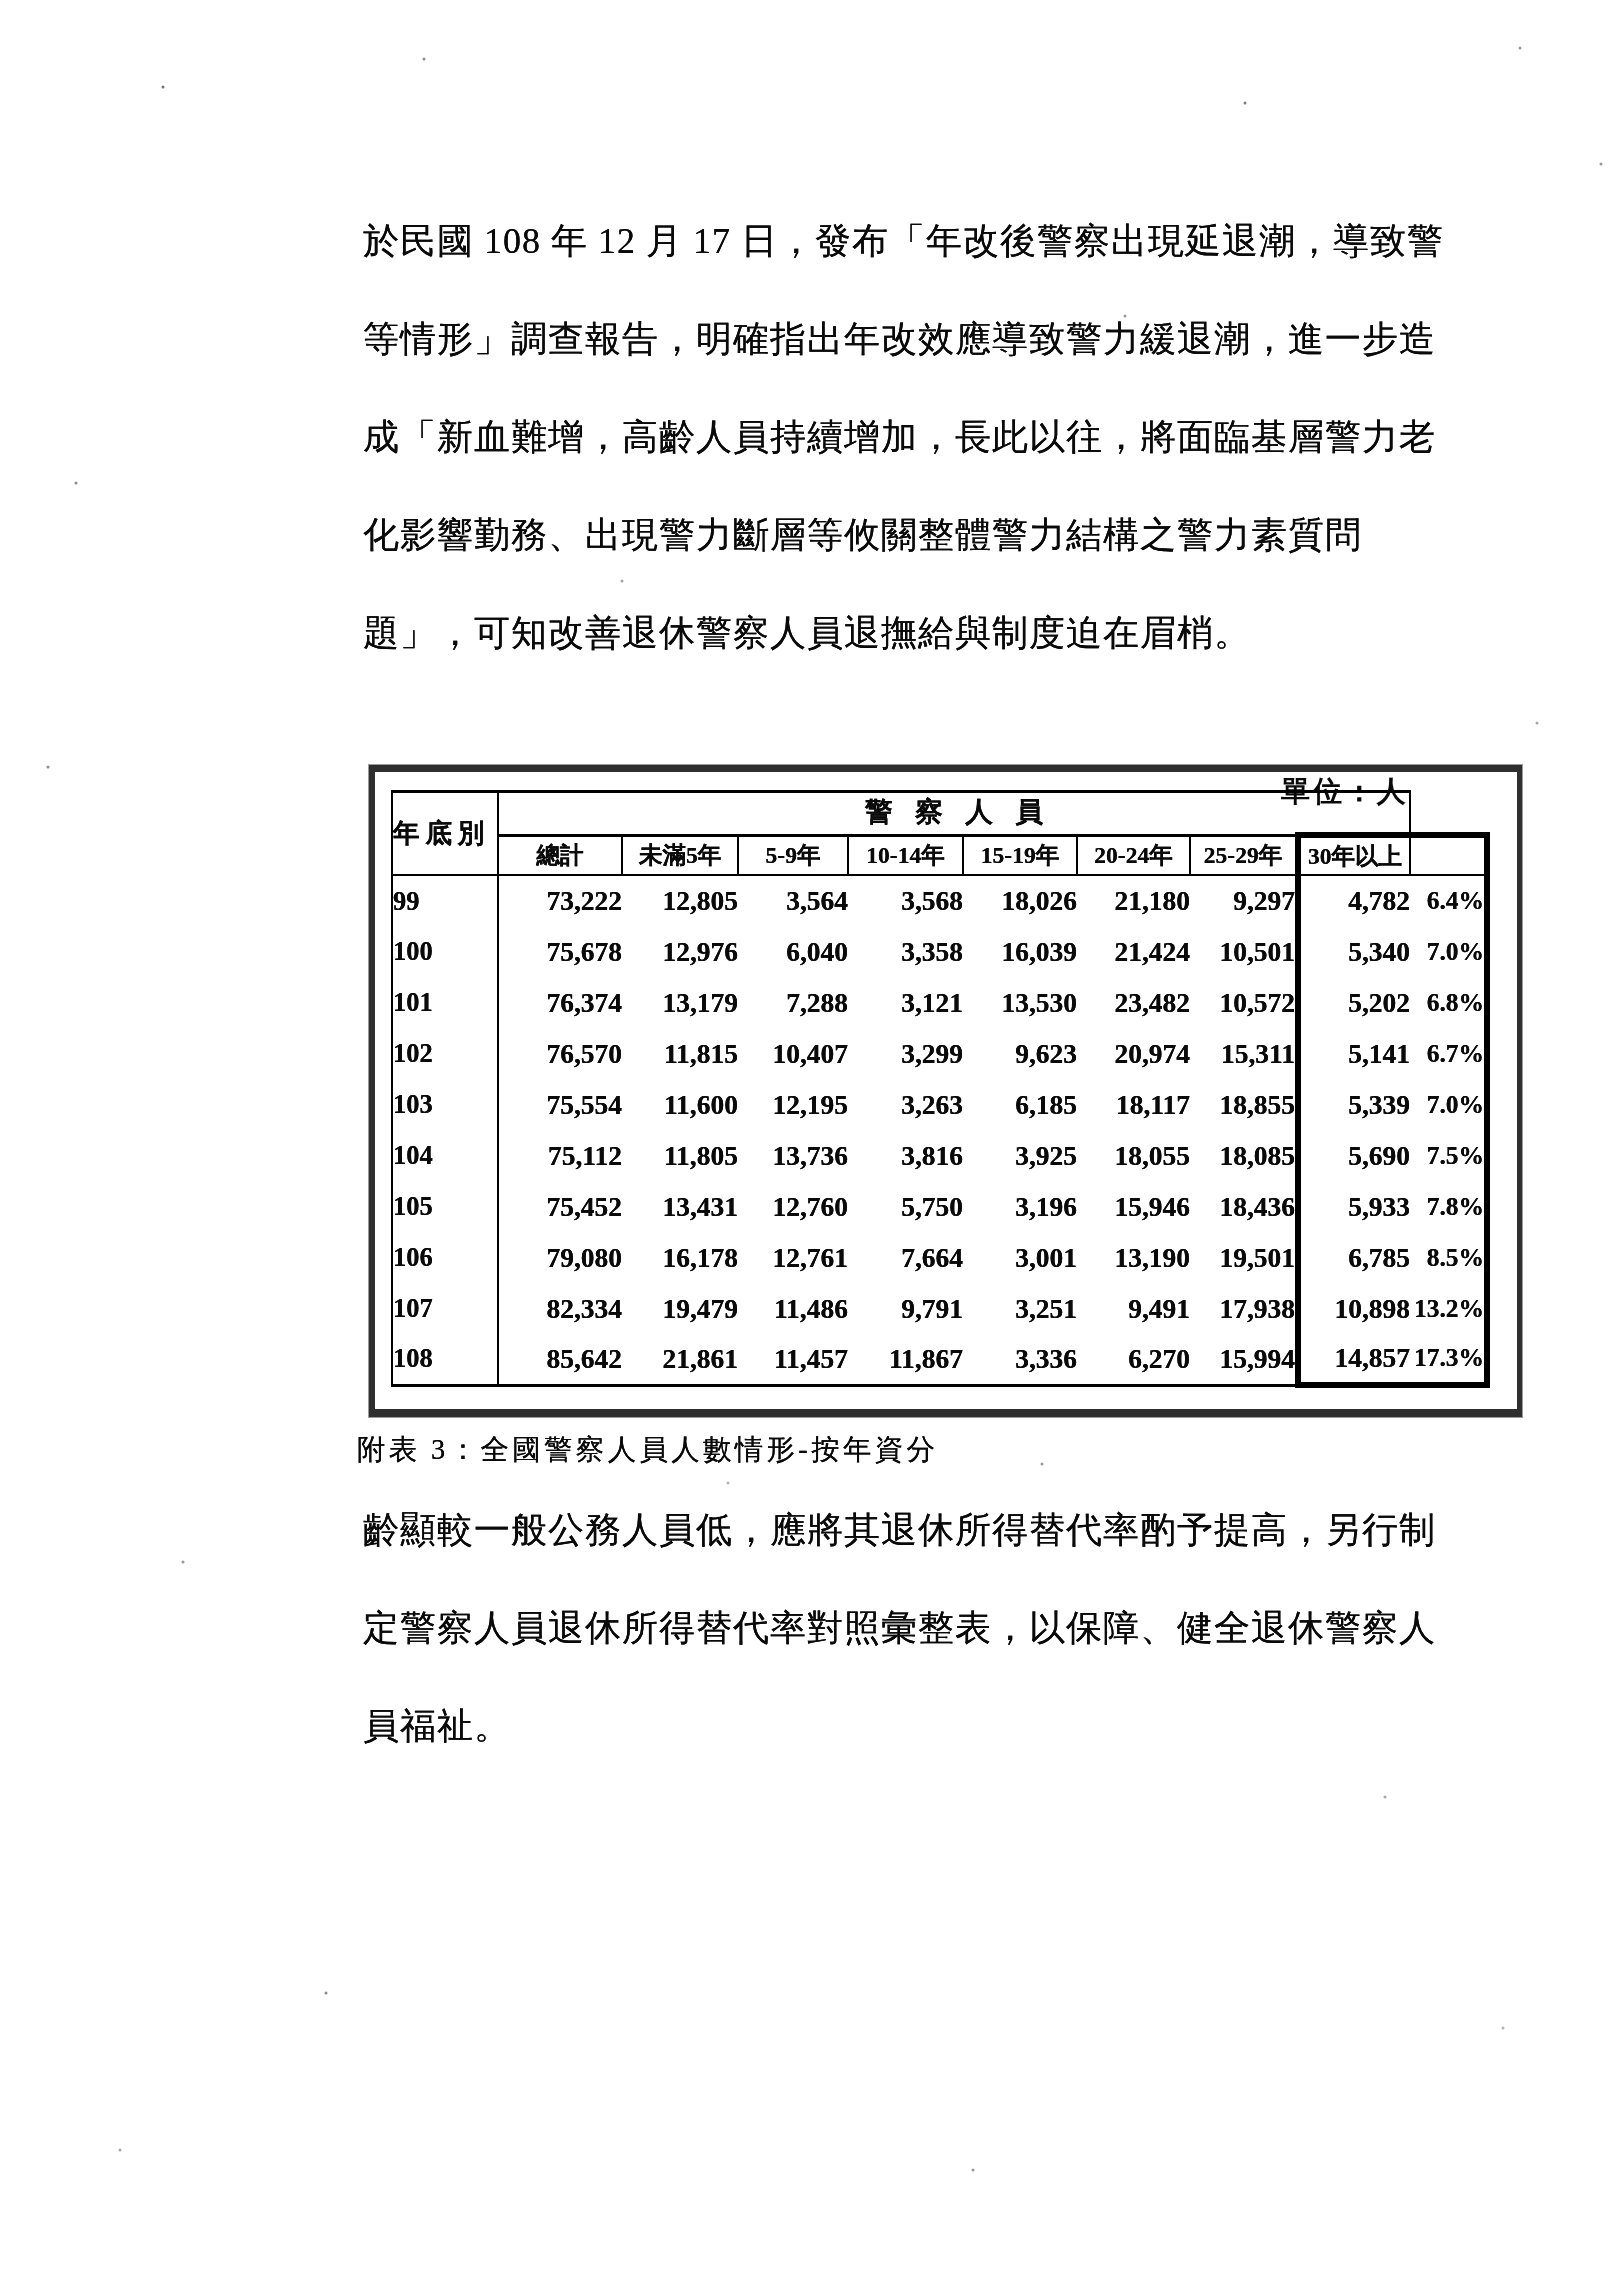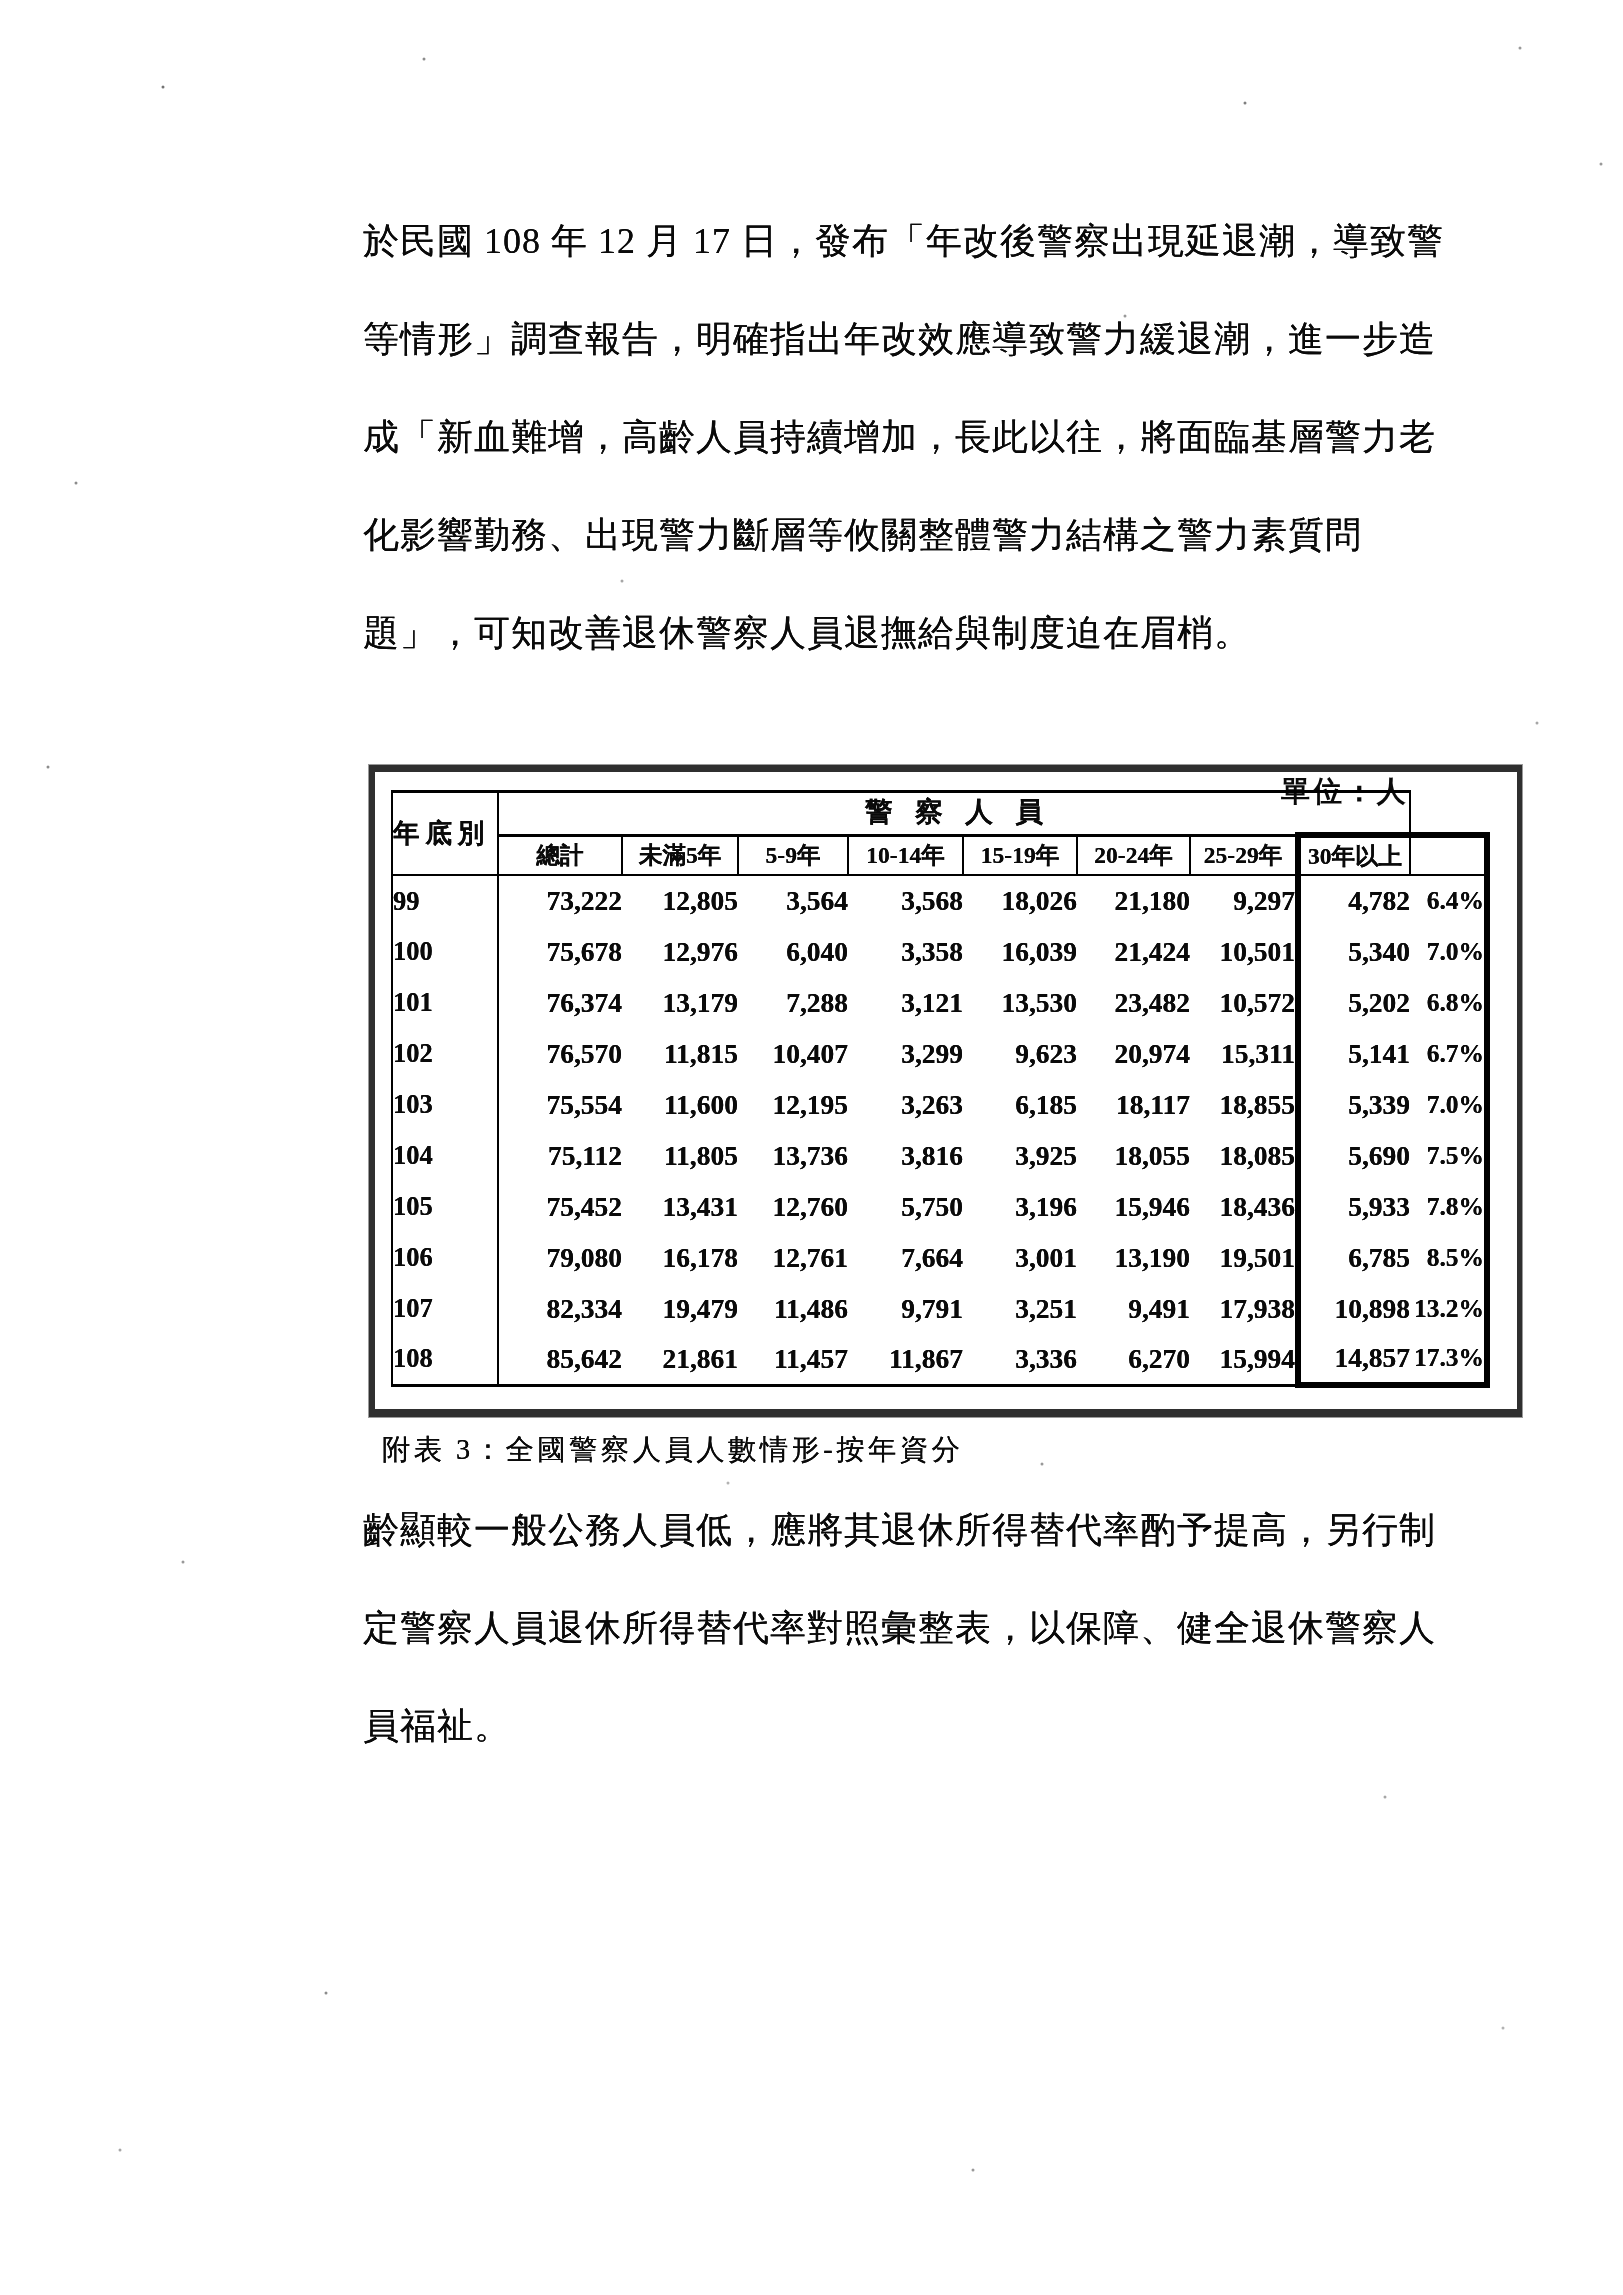--- a/index.html
+++ b/index.html
@@ -17,21 +17,21 @@
   .p2{top:1481px;}
   .pline{
     height:98px;line-height:98px;
     font-size:36px;letter-spacing:1px;
     white-space:nowrap;
     text-shadow:0 0 0.5px #000;
   }
   .pline.indent{text-indent:74px;}
   
   .caption{
-    position:absolute;left:382px;top:1431px;
+    position:absolute;left:357px;top:1431px;
     font-size:28.4px;letter-spacing:3.4px;
     text-shadow:0 0 0.5px #000;
     white-space:nowrap;
   }
   
   .tbl-wrap{
     position:absolute;left:369px;top:765px;
     width:1153px;height:652px;
     box-sizing:border-box;
     border:6.9px solid #2f2f2f;

